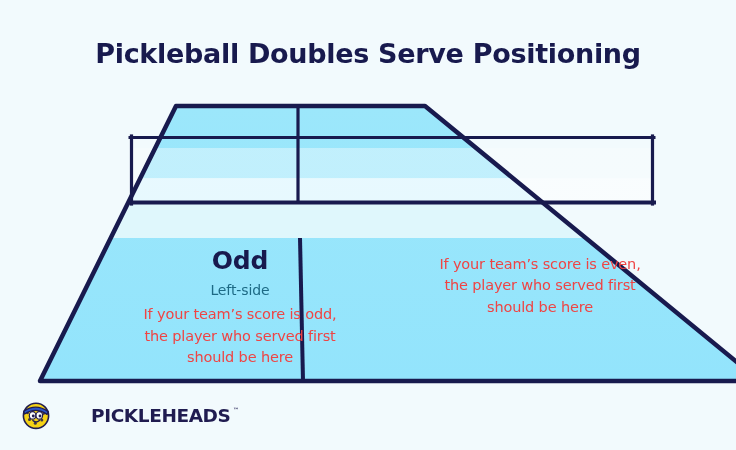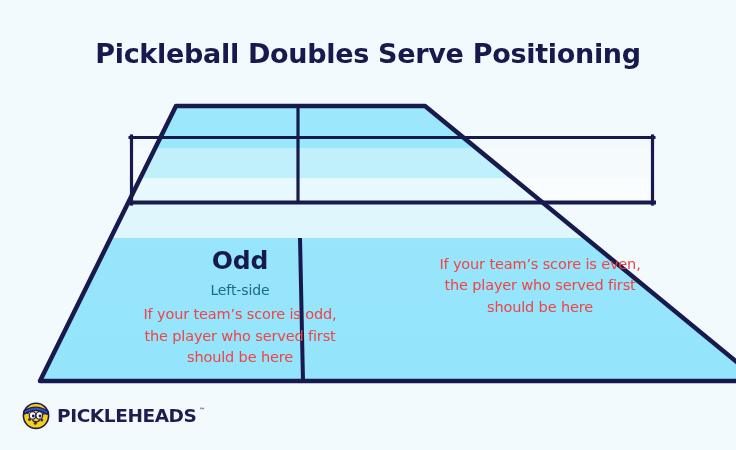--- a/index.html
+++ b/index.html
@@ -83,20 +83,21 @@
     gap:5px;
   }
   #logo-mark { display:block; }
   #logo-word {
     font-family:"DejaVu Sans", sans-serif;
     font-size:18.5px;
     font-weight:bold;
     color:#201c50;
     letter-spacing:-0.4px;
     position:relative;
+    margin-left:34px;
   }
   #logo-tm {
     font-family:"DejaVu Sans", sans-serif;
     font-size:6px;
     font-weight:bold;
     color:#201c50;
     position:absolute;
     top:1px; right:-8px;
   }
 </style>

